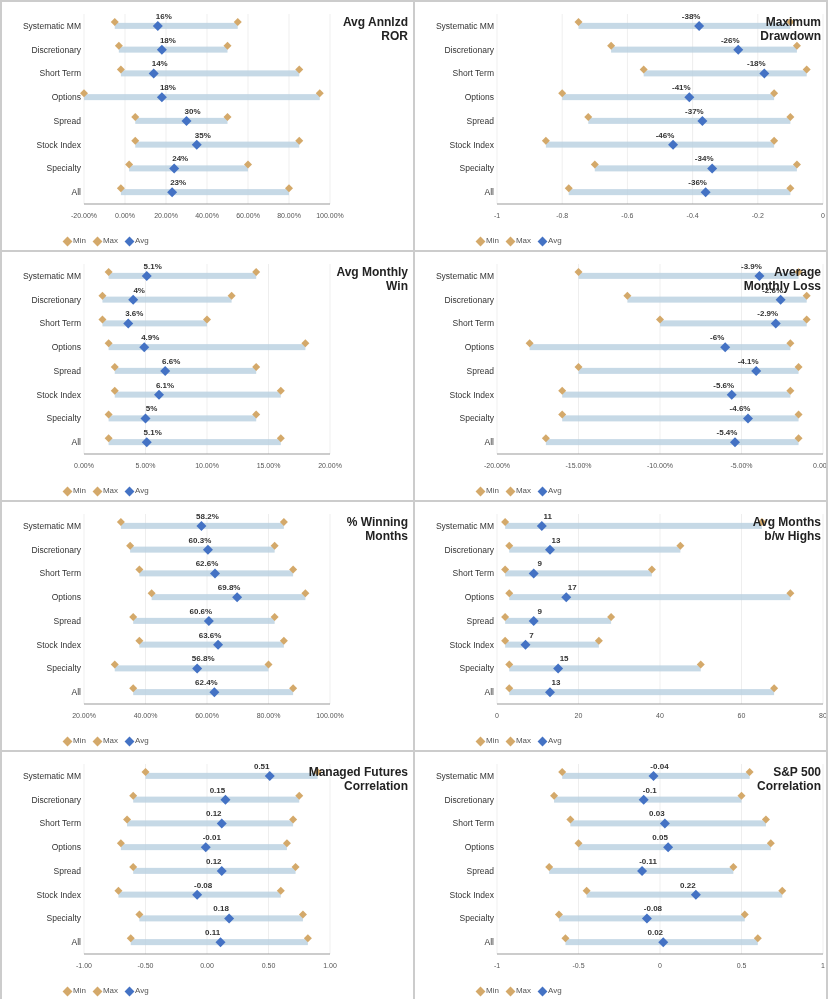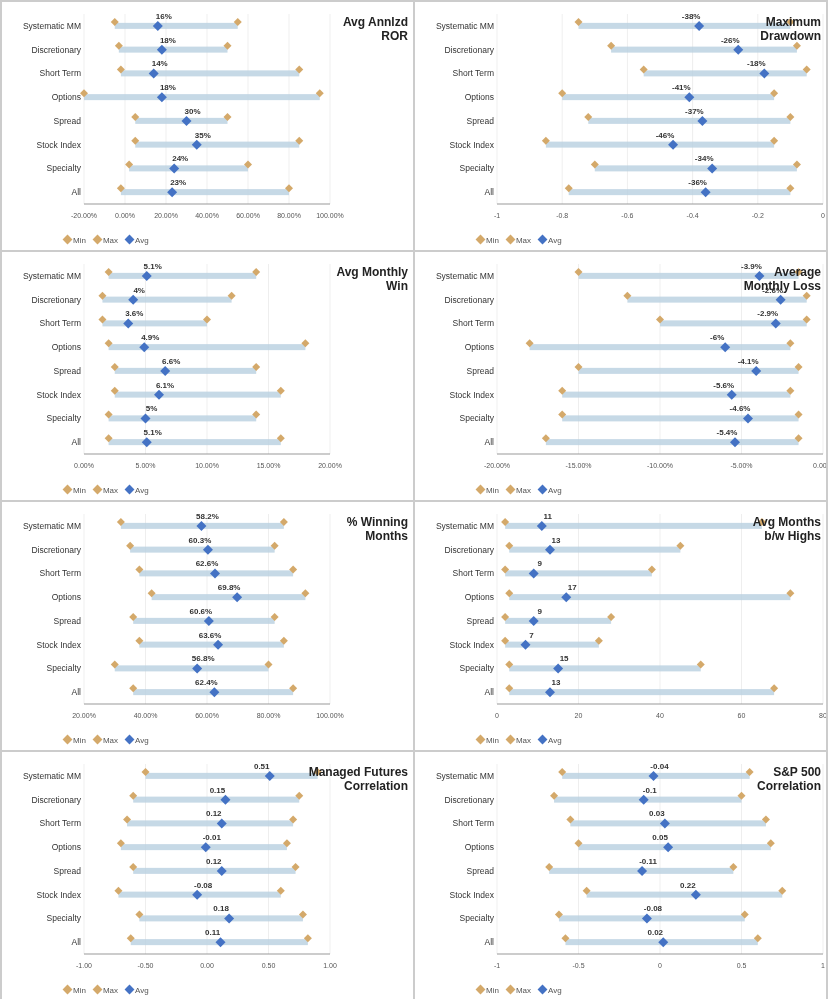--- a/index.html
+++ b/index.html
@@ -26,21 +26,21 @@
     .legend {
       display: flex;
       gap: 8px;
       padding-left: 60px;
       font-size: 8px;
       color: #555;
       margin-top: 2px;
     }
     .legend-item {
       display: flex;
-      align-items: flex-start;
+      align-items: flex-end;
       gap: 2px;
     }
     .legend-dot {
       width: 7px;
       height: 7px;
       border-radius: 50%;
       display: inline-block;
     }
   </style>
 </head>

